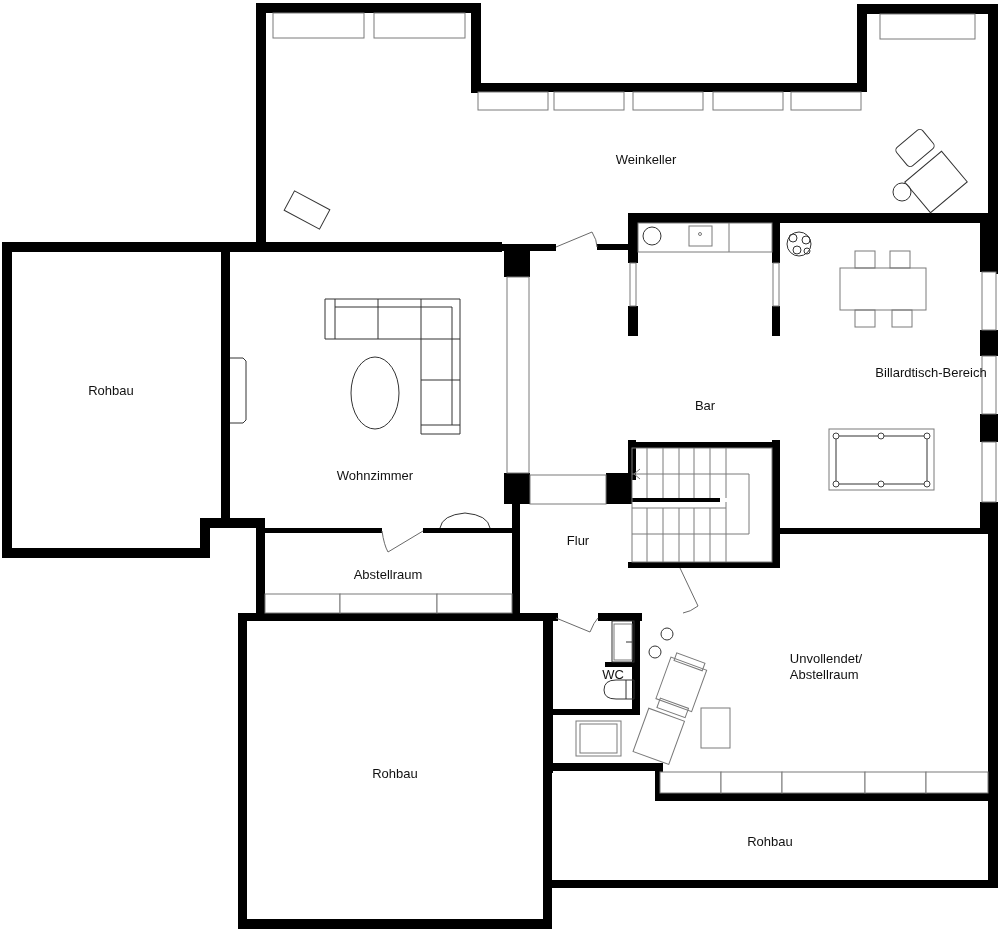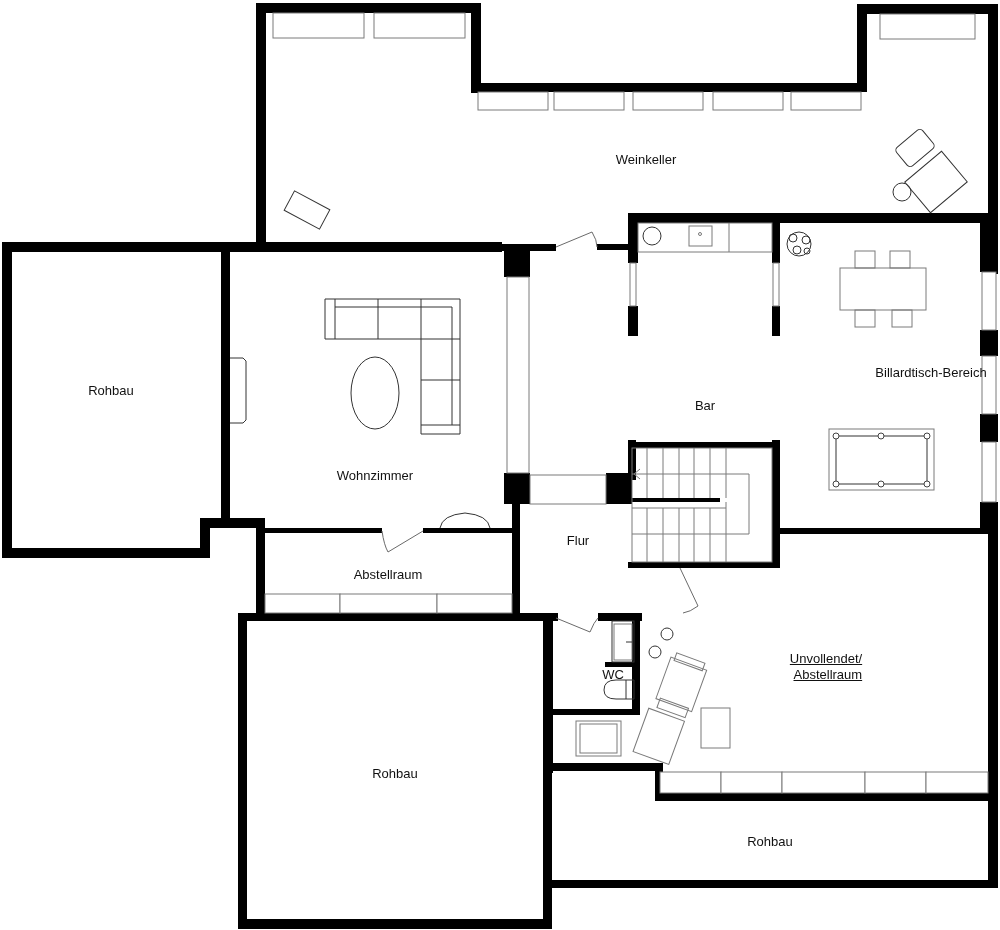--- a/index.html
+++ b/index.html
@@ -9,21 +9,21 @@
     .furn { fill: none; stroke: #7a7a7a; stroke-width: 1; }
     .furn-dark { fill: none; stroke: #333333; stroke-width: 1; }
     .win { fill: #ffffff; stroke: #7a7a7a; stroke-width: 1; }
     .door { fill: none; stroke: #6a6a6a; stroke-width: 1; }
     .label {
       position: absolute;
       font-family: "Liberation Sans", sans-serif;
       font-size: 13px;
       color: #111111;
       white-space: pre;
-      text-align: right;
+      text-align: left;
       transform: translate(-50%, -50%);
       line-height: 16px;
     }
   </style>
 </head>
 <body>
 
 <svg id="plan" viewBox="0 0 1000 930" xmlns="http://www.w3.org/2000/svg">
 
   <g>
@@ -240,16 +240,16 @@
 </svg>
 
 <div class="label" style="left:646px;top:160px;">Weinkeller</div>
 <div class="label" style="left:111px;top:391px;">Rohbau</div>
 <div class="label" style="left:375px;top:455px;margin-top:21px;">Wohnzimmer</div>
 <div class="label" style="left:705px;top:362px;margin-top:44px;">Bar</div>
 <div class="label" style="left:883px;top:373px;margin-left:48px;">Billardtisch-Bereich</div>
 <div class="label" style="left:388px;top:575px;">Abstellraum</div>
 <div class="label" style="left:578px;top:541px;">Flur</div>
 <div class="label" style="left:578px;top:675px;margin-left:35px;">WC</div>
-<div class="label" style="left:826px;top:667px;text-decoration:underline;">Unvollendet/
+<div class="label" style="left:826px;top:667px;">Unvollendet/
 Abstellraum</div>
 <div class="label" style="left:395px;top:774px;">Rohbau</div>
 <div class="label" style="left:770px;top:842px;">Rohbau</div>
 
 </body></html>

